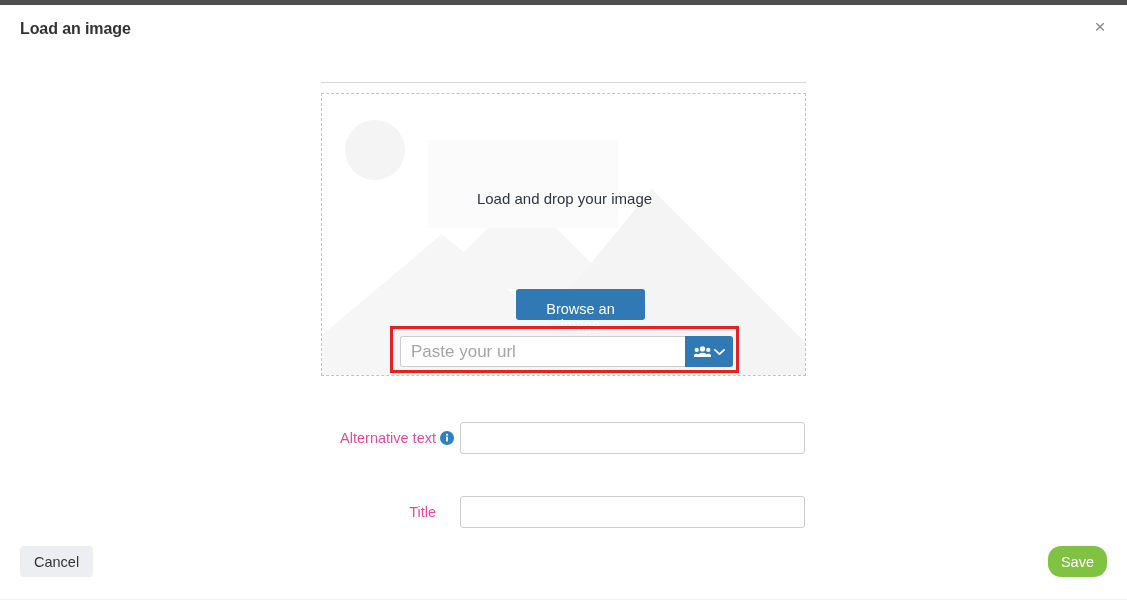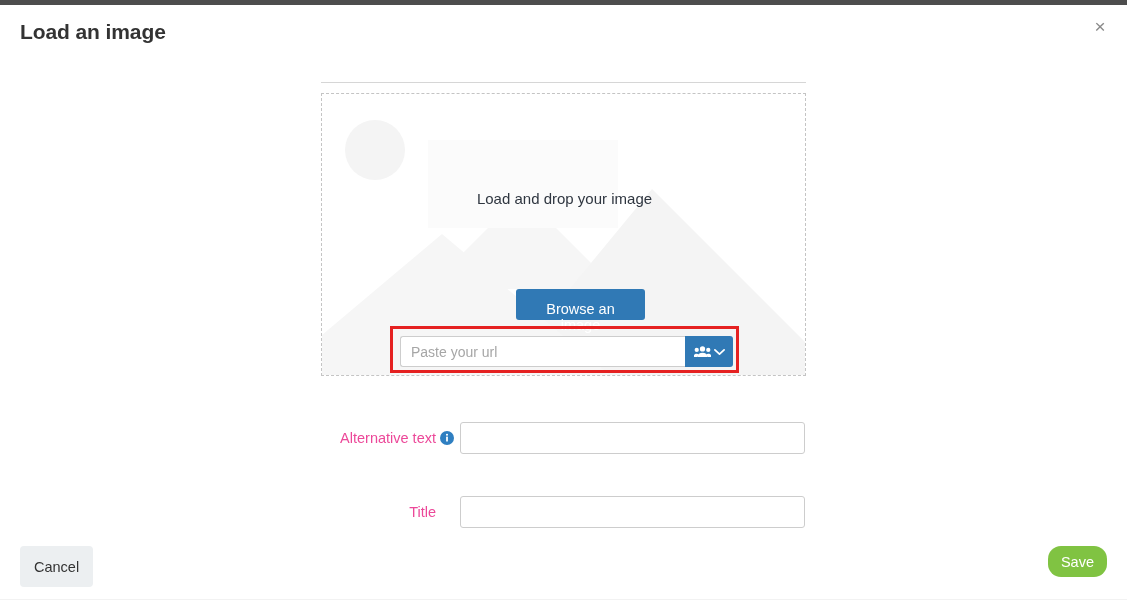--- a/index.html
+++ b/index.html
@@ -20,21 +20,21 @@
   .topbar {
     position: absolute;
     left: 0; top: 0;
     width: 1127px; height: 5px;
     background: #4d4d4d;
   }
   
   .modal-title {
     position: absolute;
     left: 20px; top: 20px;
-    font-size: 21px;
+    font-size: 16px;
     font-weight: bold;
     color: #333333;
     letter-spacing: -0.1px;
   }
   .close-btn {
     position: absolute;
     right: 16px; top: 16px;
     width: 22px; height: 22px;
     line-height: 20px;
     text-align: center;
@@ -113,21 +113,21 @@
     display: flex;
   }
   .url-input {
     flex: 1 1 auto;
     height: 31px;
     border: 1px solid #cdcdcd;
     border-right: none;
     border-radius: 3px 0 0 3px;
     background: #ffffff;
     padding: 0 10px;
-    font-size: 14px;
+    font-size: 17px;
     color: #444;
     font-family: "Liberation Sans", sans-serif;
     outline: none;
   }
   .url-input::placeholder { color: #a6a6a6; }
   .url-addon {
     width: 48px; height: 31px;
     background: #3079b5;
     border-radius: 0 3px 3px 0;
     display: flex;
@@ -177,21 +177,21 @@
   }
   
   .footer {
     position: absolute;
     left: 0; top: 540px;
     width: 1127px; height: 60px;
   }
   .cancel-btn {
     position: absolute;
     left: 20px; top: 6px;
-    min-width: 67px; height: 41px;
+    min-width: 67px; height: 31px;
     background: #eceff1;
     color: #333333;
     border: none;
     border-radius: 4px;
     font-size: 14.5px;
     font-family: "Liberation Sans", sans-serif;
     cursor: pointer;
     padding: 4px 14px;
   }
   .save-btn {

